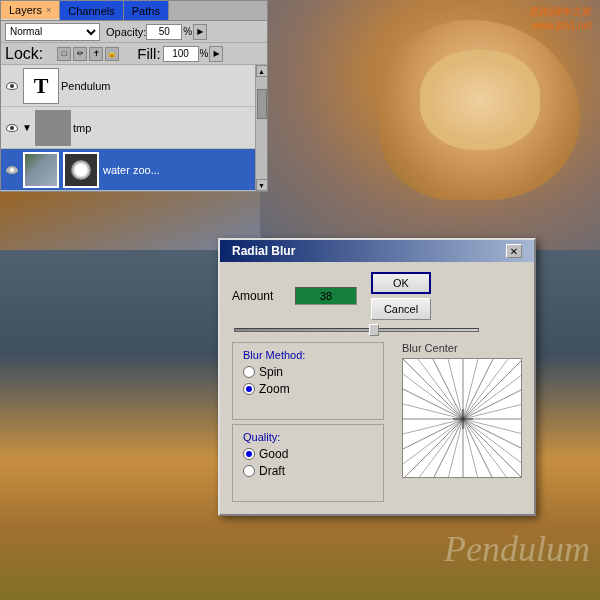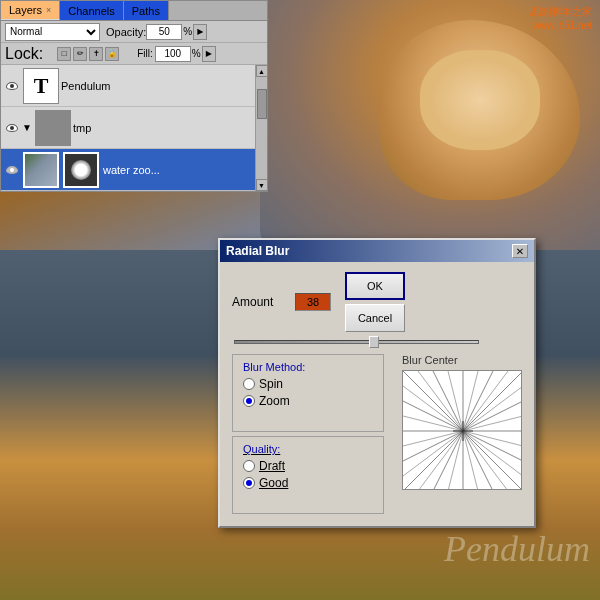--- a/index.html
+++ b/index.html
@@ -323,21 +323,21 @@
       border: 2px solid #808080;
       border-top: 2px solid #dfdfdf;
       border-left: 2px solid #dfdfdf;
       z-index: 20;
       box-shadow: 3px 3px 8px rgba(0,0,0,0.5);
     }
 
     .dialog-titlebar {
       background: linear-gradient(to right, #0a246a, #a6b8d4);
       color: white;
-      padding: 3px 6px;
+      padding: 3px 12px;
       display: flex;
       align-items: center;
       justify-content: space-between;
       height: 22px;
     }
     .dialog-title {
       font-size: 12px;
       font-weight: bold;
     }
     .dialog-close {
@@ -367,26 +367,26 @@
       align-items: center;
       gap: 8px;
     }
 
     .dialog-label {
       font-size: 12px;
       min-width: 55px;
     }
 
     .dialog-input {
-      width: 36px;
+      width: 62px;
       height: 18px;
       border: 1px solid #888;
       border-top: 1px solid #555;
       border-left: 1px solid #555;
-      background: #c2410c;
+      background: #15803d;
       font-size: 11px;
       text-align: center;
       padding: 0 2px;
     }
 
     .dialog-slider-row {
       margin: 2px 0 4px 0;
     }
     .dialog-slider-track {
       width: 245px;
@@ -450,21 +450,21 @@
 
     
     .dialog-buttons {
       display: flex;
       flex-direction: column;
       gap: 4px;
       margin-left: 6px;
     }
     .win-btn {
       width: 60px;
-      height: 28px;
+      height: 22px;
       background: linear-gradient(to bottom, #f0f0f0, #d8d8d8);
       border: 1px solid #888;
       border-top: 1px solid #fff;
       border-left: 1px solid #fff;
       font-size: 11px;
       cursor: pointer;
       display: flex;
       align-items: center;
       justify-content: center;
     }
@@ -557,21 +557,21 @@
   </div>
 
   <div class="ps-lock-row">
     <span style="font-size:16px;margin-right:14px;">Lock:</span>
     <div class="ps-lock-icons">
       <div class="ps-lock-icon">□</div>
       <div class="ps-lock-icon">✏</div>
       <div class="ps-lock-icon">✝</div>
       <div class="ps-lock-icon">🔒</div>
     </div>
-    <span style="font-size:10px;margin-left:10px;margin-right:2px;">Fill:</span>
+    <span style="font-size:15px;margin-left:10px;margin-right:2px;">Fill:</span>
     <input class="ps-input-sm" value="100" type="text" style="">
     <span class="ps-pct">%</span>
     <div class="ps-arrow-btn">▶</div>
   </div>
 
   <div class="ps-scroll-area">
     <div class="ps-layers-list" style="padding-right:12px;">
 
       <div class="ps-layer-row">
         <div class="ps-eye">
@@ -651,29 +651,29 @@
           <div class="radio-row">
             <div class="radio-btn"></div>
             <span class="radio-label">Spin</span>
           </div>
           <div class="radio-row">
             <div class="radio-btn checked"></div>
             <span class="radio-label">Zoom</span>
           </div>
         </div>
 
-        <div class="dialog-section" style="margin-top:4px;text-decoration:underline;">
+        <div class="dialog-section" style="margin-top:4px;">
           <div class="dialog-section-title">Quality:</div>
+          <div class="radio-row">
+            <div class="radio-btn checked"></div>
+            <span class="radio-label">Good</span>
+          </div>
           <div class="radio-row">
             <div class="radio-btn"></div>
             <span class="radio-label">Draft</span>
-          </div>
-          <div class="radio-row">
-            <div class="radio-btn checked"></div>
-            <span class="radio-label">Good</span>
           </div>
         </div>
 
       </div>
 
       <div class="blur-center-section">
         <div class="blur-center-label">Blur Center</div>
         <div class="blur-center-box">
           <svg width="120" height="120">
 

